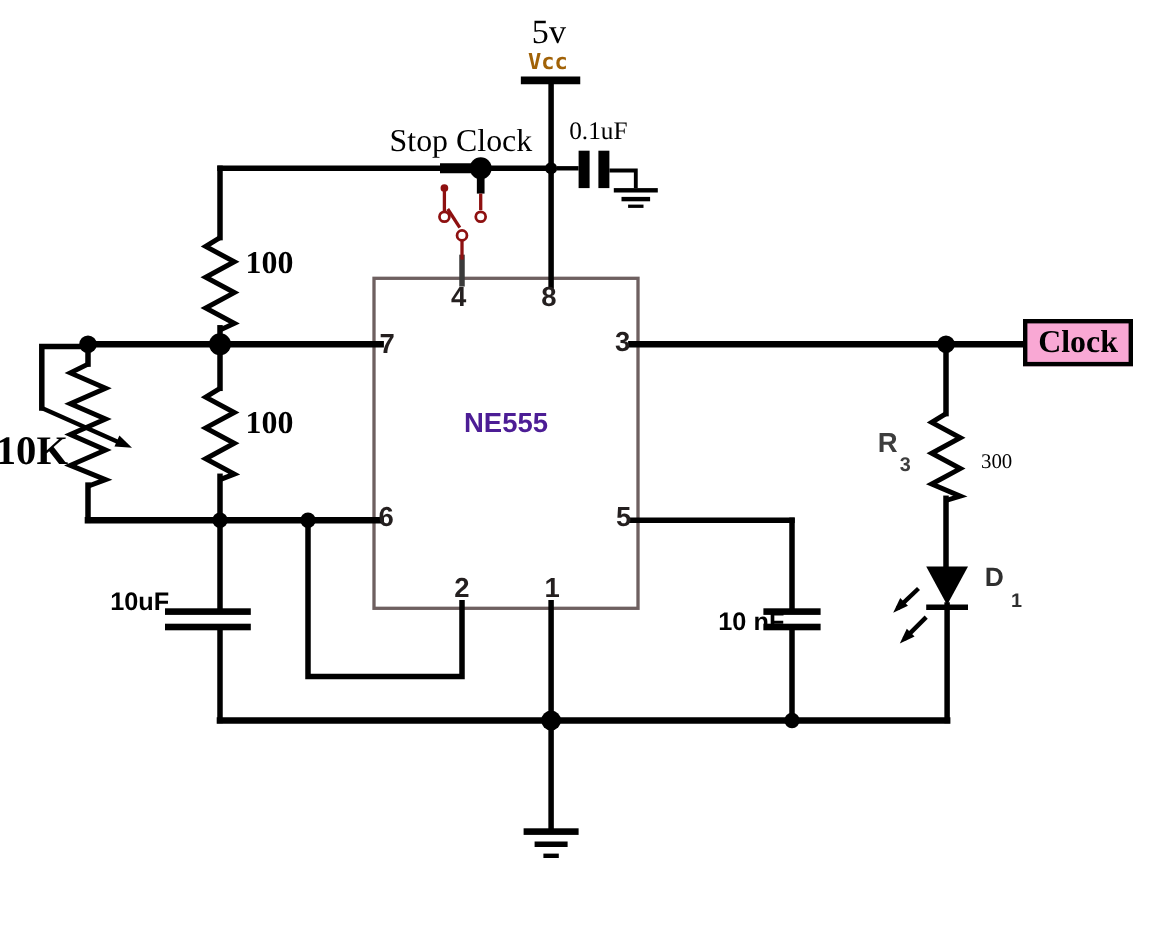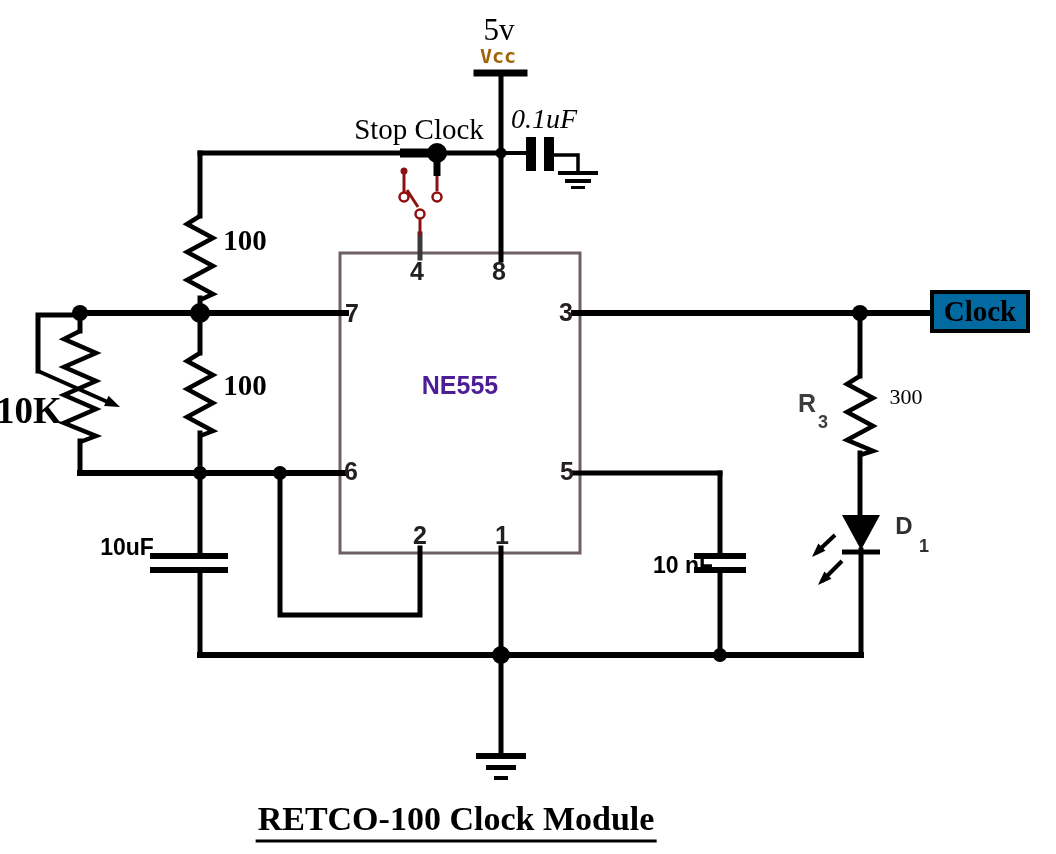--- a/index.html
+++ b/index.html
@@ -4,21 +4,21 @@
 <style>
   html,body{margin:0;padding:0;background:#ffffff;}
   #canvas{position:relative;width:1056px;height:854px;background:#ffffff;overflow:hidden;
           font-family:"Liberation Serif",serif;}
   #schematic-svg{position:absolute;left:0;top:0;}
   .lbl{position:absolute;transform:translate(-50%,-50%);white-space:nowrap;color:#000;line-height:1;}
   .serif{font-family:"Liberation Serif",serif;}
   .sans{font-family:"Liberation Sans",sans-serif;font-weight:bold;}
   .mono{font-family:"DejaVu Sans Mono",monospace;font-weight:bold;}
   .pin{font-family:"Liberation Sans",sans-serif;font-weight:bold;font-size:25px;color:#241f1f;}
-  .clock-box{position:absolute;left:930px;top:290px;width:100px;height:43px;background:#0369a1;
+  .clock-box{position:absolute;left:930px;top:290px;width:100px;height:43px;background:#f9a8d4;
              border:4px solid #000;box-sizing:border-box;display:flex;align-items:center;justify-content:center;
              font-family:"Liberation Serif",serif;font-weight:bold;font-size:29px;color:#000;}
   .title{position:absolute;left:456px;top:821px;transform:translate(-50%,-50%);
          font-family:"Liberation Serif",serif;font-weight:bold;font-size:34px;
          border-bottom:3px solid #000;padding:0 2px 2px 2px;white-space:nowrap;}
 </style>
 </head>
 <body>
 
 <div id="canvas">
@@ -142,44 +142,43 @@
     <circle cx="280" cy="473" r="7"></circle>
     <circle cx="860" cy="313" r="8"></circle>
     <circle cx="501" cy="655" r="9"></circle>
     <circle cx="720" cy="655" r="7"></circle>
   </g>
 </svg>
 
 <div class="lbl serif" style="left:499px;top:29px;font-size:31px;">5v</div>
 <div class="lbl mono" style="left:498px;top:56px;font-size:20px;color:#a16207;">Vcc</div>
 <div class="lbl serif" style="left:396px;top:129px;font-size:29px;margin-left:23px;">Stop Clock</div>
-<div class="lbl serif" style="left:544px;top:119px;font-size:28px;font-style:italic;">0.1uF</div>
+<div class="lbl serif" style="left:544px;top:119px;font-size:23px;">0.1uF</div>
 <div class="lbl serif" style="left:245px;top:240px;font-size:29px;font-weight:bold;">100</div>
 <div class="lbl serif" style="left:245px;top:385px;font-size:29px;font-weight:bold;">100</div>
 <div class="lbl serif" style="left:29px;top:410px;font-size:37px;font-weight:bold;">10K</div>
 <div class="lbl sans" style="left:460px;top:385px;font-size:25px;color:#4c1d95;">NE555</div>
 
 <div class="lbl pin" style="left:417px;top:271px;">4</div>
 <div class="lbl pin" style="left:499px;top:271px;">8</div>
 <div class="lbl pin" style="left:352px;top:313px;">7</div>
 <div class="lbl pin" style="left:566px;top:312px;">3</div>
 <div class="lbl pin" style="left:351px;top:471px;">6</div>
 <div class="lbl pin" style="left:567px;top:471px;">5</div>
 <div class="lbl pin" style="left:420px;top:535px;">2</div>
 <div class="lbl pin" style="left:502px;top:535px;">1</div>
 
 <div class="lbl sans" style="left:127px;top:547px;font-size:23px;">10uF</div>
 <div class="lbl sans" style="left:651px;top:565px;font-size:23px;margin-left:32px;">10 nF</div>
 
 <div class="lbl sans" style="left:807px;top:403px;font-size:25px;color:#3d3d3d;">R</div>
 <div class="lbl sans" style="left:823px;top:422px;font-size:18px;color:#3d3d3d;">3</div>
-<div class="lbl serif" style="left:906px;top:397px;font-size:22px;">300</div>
+<div class="lbl serif" style="left:906px;top:420px;font-size:19px;">300</div>
 
 <div class="lbl sans" style="left:904px;top:526px;font-size:24px;color:#2f2f2f;">D</div>
 <div class="lbl sans" style="left:924px;top:546px;font-size:18px;color:#2f2f2f;">1</div>
 
 <div class="clock-box">
   <span>Clock</span>
 </div>
 
-<div class="title">RETCO-100 Clock Module</div>
 
 </div>
 
 </body></html>

